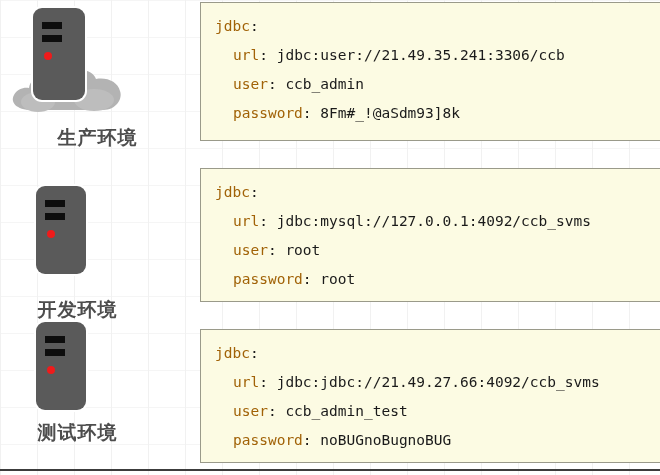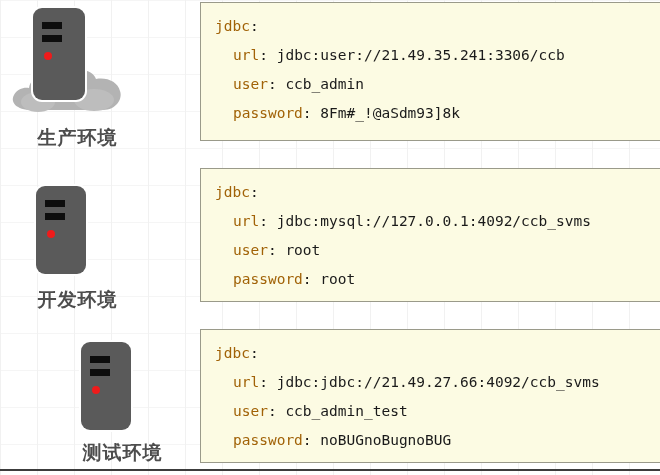--- a/index.html
+++ b/index.html
@@ -35,21 +35,21 @@
   }
 
   
   .env-cell {
     position: absolute;
     left: 0;
     width: 196px;
   }
   .env-cell.row0 { top: 0;   height: 160px; }
   .env-cell.row1 { top: 160px; height: 160px; }
-  .env-cell.row2 { top: 320px; height: 155px; margin-left: 45px; }
+  .env-cell.row2 { top: 300px; height: 155px; }
 
   .icon-wrap {
     position: relative;
     width: 196px;
     height: 118px;
   }
   .env-cell.row0 .icon-wrap { height: 122px; }
   .env-cell.row1 .icon-wrap { height: 120px; }
   .env-cell.row2 .icon-wrap { height: 115px; }
 
@@ -96,22 +96,22 @@
     position: absolute;
     left: 0;
     width: 155px;
     text-align: center;
     font-family: "DejaVu Sans", "Liberation Sans", sans-serif;
     font-weight: bold;
     font-size: 19px;
     color: #4d4d4d;
     letter-spacing: 1px;
   }
-  .env-cell.row0 .env-label { top: 125px; }
-  .env-cell.row1 .env-label { top: 127px; }
+  .env-cell.row0 .env-label { top: 125px; margin-left: 20px; }
+  .env-cell.row1 .env-label { top: 137px; }
   .env-cell.row2 .env-label { top: 120px; }
 
   
   .config-box {
     position: absolute;
     left: 200px;
     width: 470px;
     background: #fcfbe3;
     border: 1px solid #9a9a8a;
     box-sizing: border-box;

